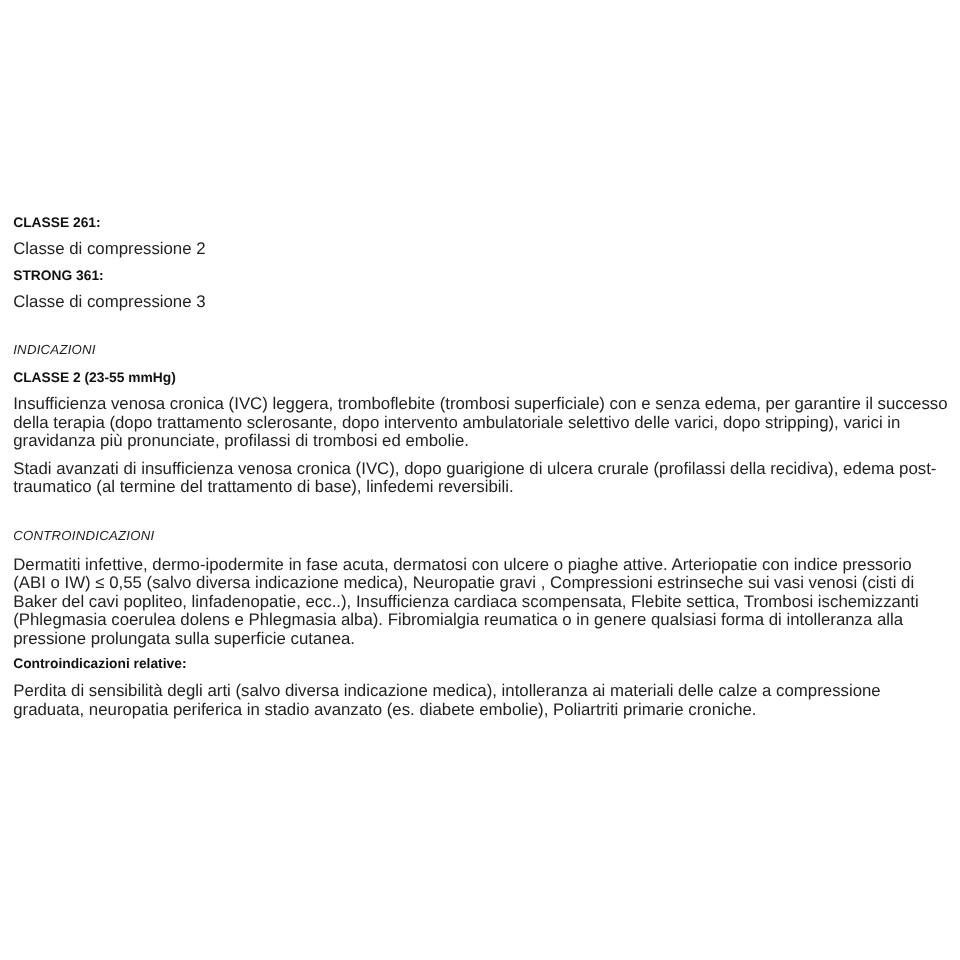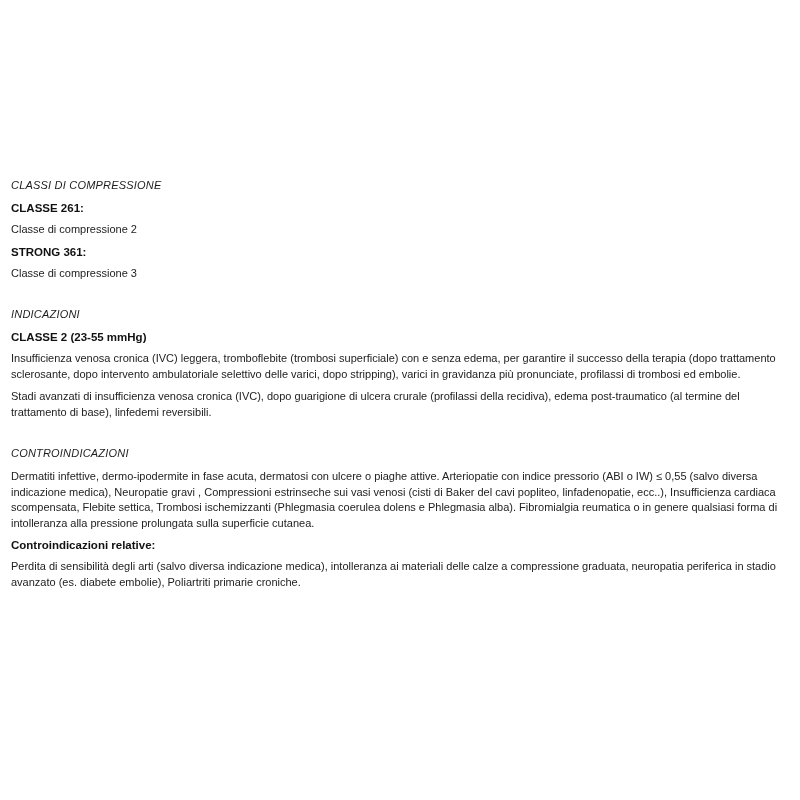--- a/index.html
+++ b/index.html
@@ -29,34 +29,33 @@
   }
   .bold-label {
     font-weight: 700;
     font-size: 11.5px;
     line-height: 14px;
     margin-bottom: 7px;
     color: #111111;
   }
   .body-text {
     font-weight: 400;
-    font-size: 11px;
+    font-size: 14px;
     line-height: 15.5px;
     margin-bottom: 7px;
     max-width: 779px;
     color: #222222;
   }
 </style>
 </head>
 <body>
 
 <div class="page">
 
   <div class="section">
-    <div class="heading">CLASSI DI COMPRESSIONE</div>
     <div class="bold-label">CLASSE 261:</div>
     <div class="body-text">Classe di compressione 2</div>
     <div class="bold-label">STRONG 361:</div>
     <div class="body-text">Classe di compressione 3</div>
   </div>
 
   <div class="section">
     <div class="heading">INDICAZIONI</div>
     <div class="bold-label">CLASSE 2 (23-55 mmHg)</div>
     <div class="body-text">Insufficienza venosa cronica (IVC) leggera, tromboflebite (trombosi superficiale) con e senza edema, per garantire il successo della terapia (dopo trattamento sclerosante, dopo intervento ambulatoriale selettivo delle varici, dopo stripping), varici in gravidanza più pronunciate, profilassi di trombosi ed embolie.</div>

